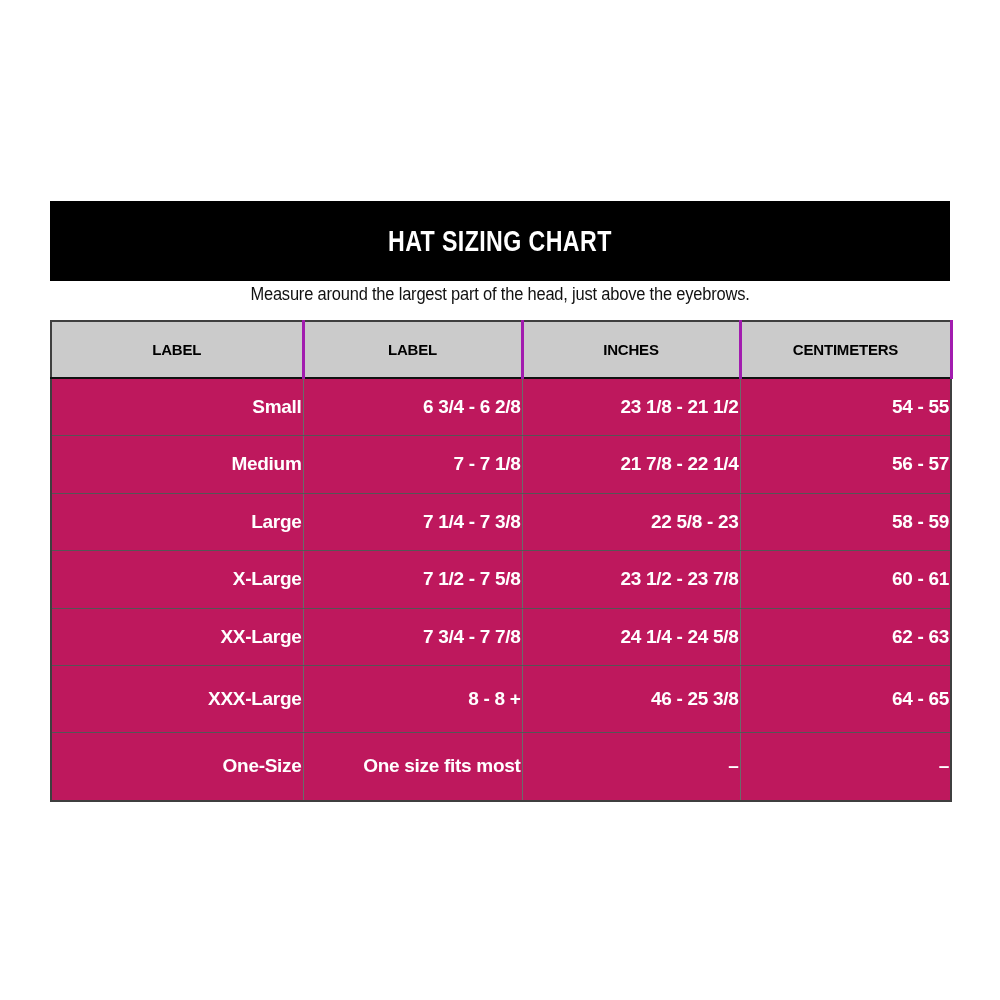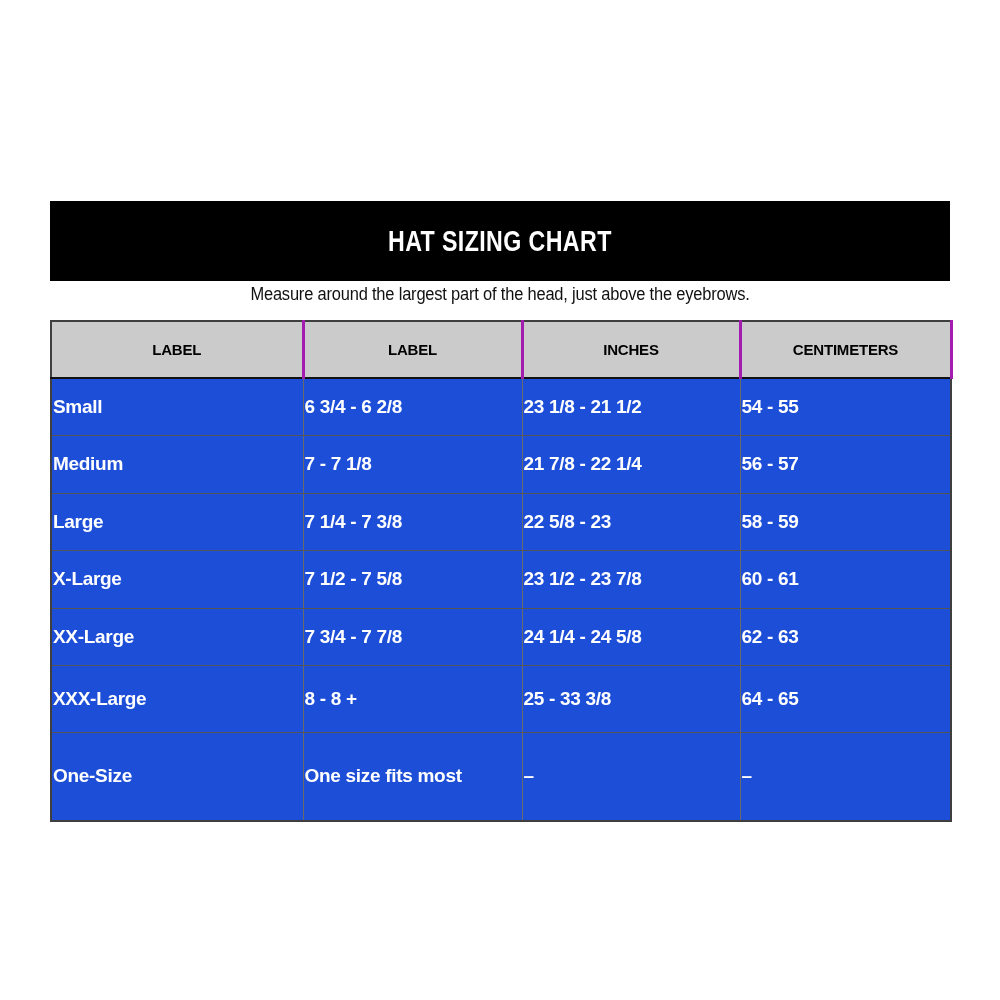--- a/index.html
+++ b/index.html
@@ -68,28 +68,28 @@
     font-weight: bold;
     letter-spacing: -0.2px;
     text-align: center;
     vertical-align: middle;
     border-left: 1px solid #6e6e6e;
     border-right: 3px solid #a21caf;
     border-bottom: 2px solid #111111;
   }
   tbody tr { height: 57.5px; }
   tbody tr:nth-child(6) { height: 67px; }
-  tbody tr:nth-child(7) { height: 88px; }
+  tbody tr:nth-child(7) { height: 68px; }
   tbody td {
-    background: #1d4ed8;
+    background: #be185d;
     color: #ffffff;
     font-size: 19px;
     font-weight: bold;
     letter-spacing: -0.3px;
-    text-align: left;
+    text-align: right;
     vertical-align: middle;
     border-left: 1px solid #6a6a6a;
     border-right: 1px solid #6a6a6a;
     border-top: 1px solid #555555;
     border-bottom: 1px solid #555555;
     margin-left: 8px;
   }
   tbody tr:last-child td { border-bottom: none; }
 </style>
 </head>
@@ -145,21 +145,21 @@
       </tr>
       <tr>
         <td>XX-Large</td>
         <td>7 3/4 - 7 7/8</td>
         <td>24 1/4 - 24 5/8</td>
         <td>62 - 63</td>
       </tr>
       <tr>
         <td>XXX-Large</td>
         <td>8 - 8 +</td>
-        <td>25 - 33 3/8</td>
+        <td>46 - 25 3/8</td>
         <td>64 - 65</td>
       </tr>
       <tr>
         <td>One-Size</td>
         <td>One size fits most</td>
         <td>–</td>
         <td>–</td>
       </tr>
     </tbody>
   </table>

